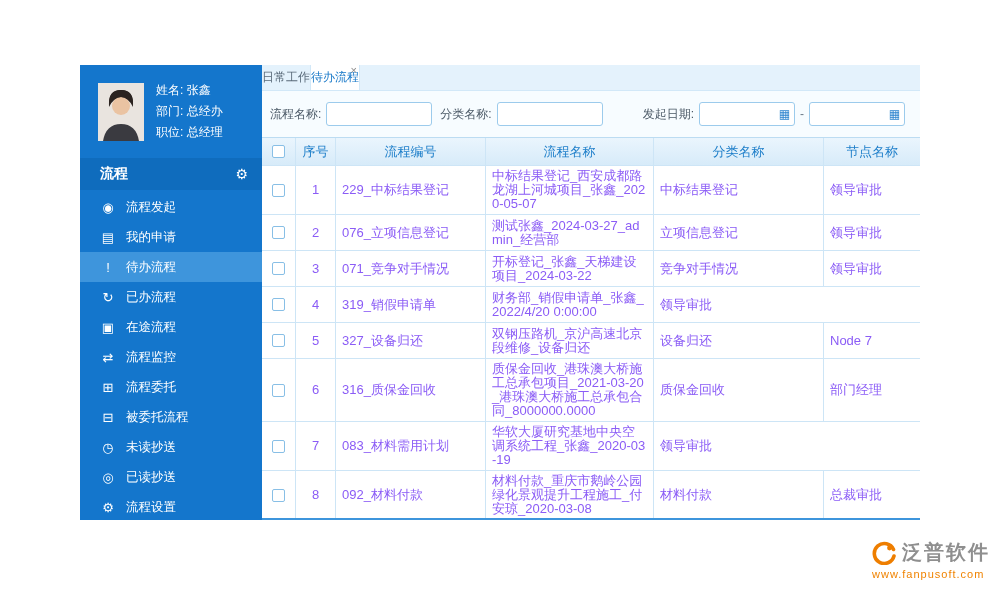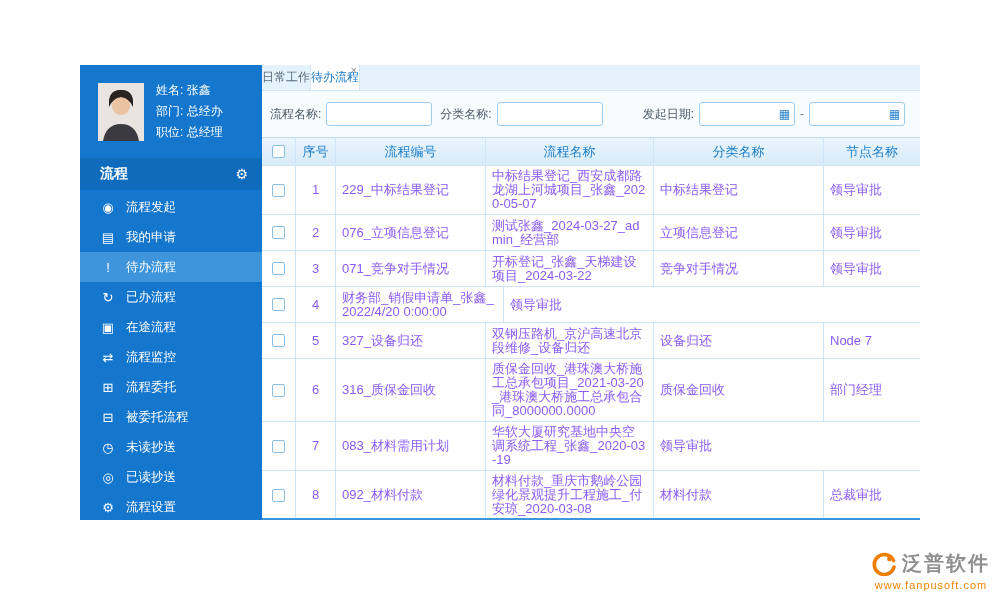--- a/index.html
+++ b/index.html
@@ -64,21 +64,21 @@
   .c-check { width:34px; justify-content:center; flex-shrink:0; }
   .c-no   { width:40px; justify-content:center; flex-shrink:0; }
   .c-code { width:150px; flex-shrink:0; }
   .c-name { width:168px; flex-shrink:0; }
   .c-cat  { width:170px; flex-shrink:0; }
   .c-node { width:96px; flex-shrink:0; }
   .cb { width:13px; height:13px; border:1px solid #88bfe6; border-radius:2px;
     background:#fff; display:inline-block; cursor:pointer; }
 
   
-  .brand { position:absolute; right:10px; bottom:9px; text-align:center; }
+  .brand { position:absolute; right:10px; bottom:20px; }
   .brand-row { display:flex; align-items:center; gap:6px; justify-content:center; }
   .brand-name { font-size:20px; font-weight:bold; color:#8f8f8f; letter-spacing:2px;
     font-family:"Liberation Serif","DejaVu Serif",serif; }
   .brand-url { font-size:11px; color:#f08300; margin-top:2px; letter-spacing:1px; }
 </style>
 </head>
 <body>
 
 <div class="app">
 
@@ -225,20 +225,21 @@
         <div class="tcell c-name">开标登记_张鑫_天梯建设项目_2024-03-22</div>
         <div class="tcell c-cat">竞争对手情况</div>
         <div class="tcell c-node">领导审批</div>
       </div>
 
       <div class="trow">
         <div class="tcell c-check">
             <span class="cb"></span>
           </div>
         <div class="tcell c-no">4</div>
+        <div class="tcell c-code">319_销假申请单</div>
         <div class="tcell c-name">财务部_销假申请单_张鑫_2022/4/20 0:00:00</div>
         <div class="tcell c-node">领导审批</div>
       </div>
 
       <div class="trow">
         <div class="tcell c-check">
             <span class="cb"></span>
           </div>
         <div class="tcell c-no">5</div>
         <div class="tcell c-code">327_设备归还</div>

